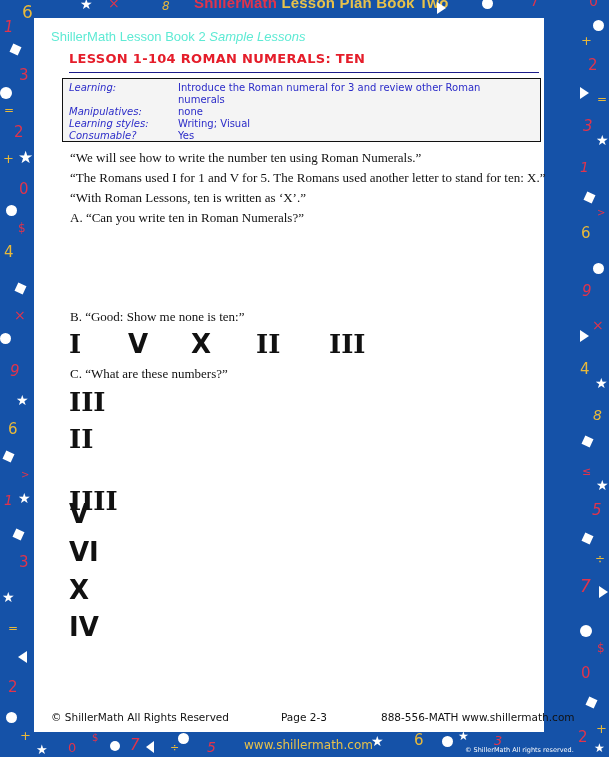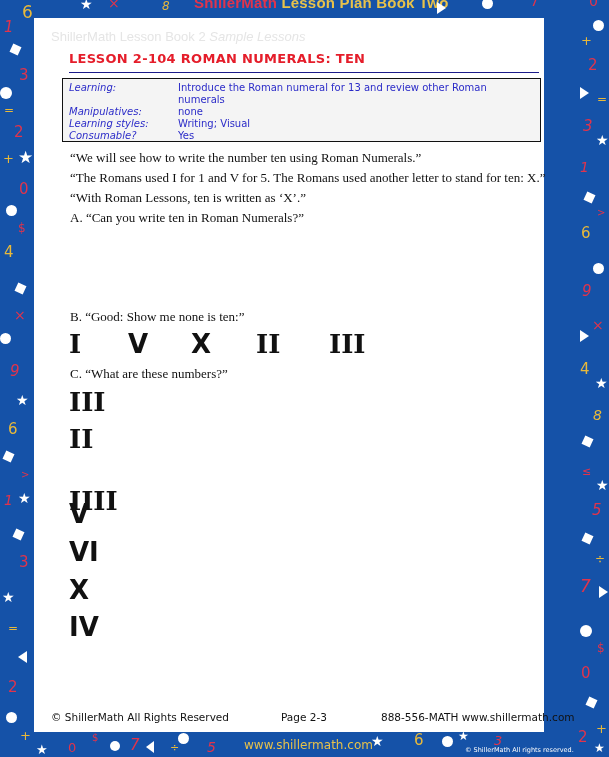--- a/index.html
+++ b/index.html
@@ -22,21 +22,21 @@
   .top-banner {
     position: absolute; top: -6px; left: 194px;
     font-family: "Liberation Sans", sans-serif; font-weight: bold; font-size: 15px;
     letter-spacing: 0.2px;
   }
   .top-banner .b1 { color: #e0344c; }
   .top-banner .b2 { color: #e8c24a; }
 
   .book-title {
     position: absolute; left: 51px; top: 29px;
-    font-family: "Liberation Sans", sans-serif; font-size: 13px; color: #e5e5e5;
+    font-family: "Liberation Sans", sans-serif; font-size: 13px; color: #5eead4;
   }
   .book-title em { font-style: italic; }
   .lesson-title {
     position: absolute; left: 69px; top: 51px;
     font-family: "DejaVu Sans", sans-serif; font-weight: bold; font-size: 13px;
     color: #e51d2a; letter-spacing: 0.3px;
   }
   .title-rule { position: absolute; left: 69px; top: 72px; width: 470px; height: 1px; background: #1a1a8a; }
   .info-box {
     position: absolute; left: 62px; top: 78px; width: 479px; height: 64px;
@@ -173,27 +173,27 @@
   <span class="bottom-url">www.shillermath.com</span>
   <span class="bottom-copy">© ShillerMath  All rights reserved.</span>
 </div>
 
 <div class="page"></div>
 
 <div class="book-title">
   <span>ShillerMath Lesson Book 2</span>
   <em>Sample Lessons</em>
 </div>
-<div class="lesson-title">LESSON 2-104  ROMAN NUMERALS: TEN</div>
+<div class="lesson-title">LESSON 1-104  ROMAN NUMERALS: TEN</div>
 <div class="title-rule"></div>
 
 <div class="info-box">
   <div class="info-row" style="top:3px;">
     <span class="lbl">Learning:</span>
-    <span class="val">Introduce the Roman numeral for 13 and review other Roman numerals</span>
+    <span class="val">Introduce the Roman numeral for 3 and review other Roman numerals</span>
   </div>
   <div class="info-row" style="top:27px;">
     <span class="lbl">Manipulatives:</span>
     <span class="val">none</span>
   </div>
   <div class="info-row" style="top:39px;">
     <span class="lbl">Learning styles:</span>
     <span class="val">Writing; Visual</span>
   </div>
   <div class="info-row" style="top:51px;">

